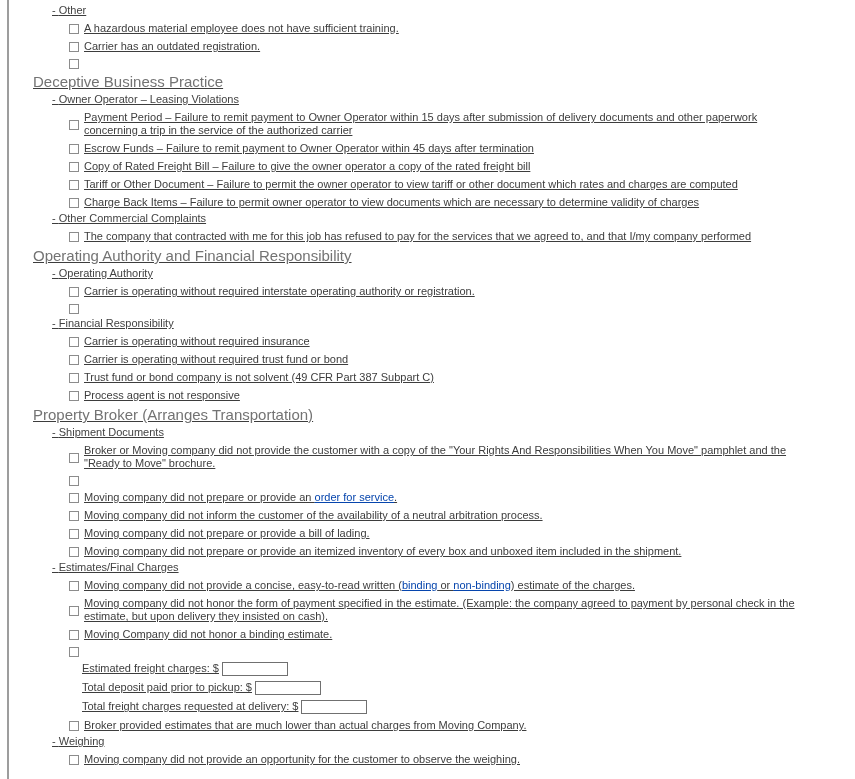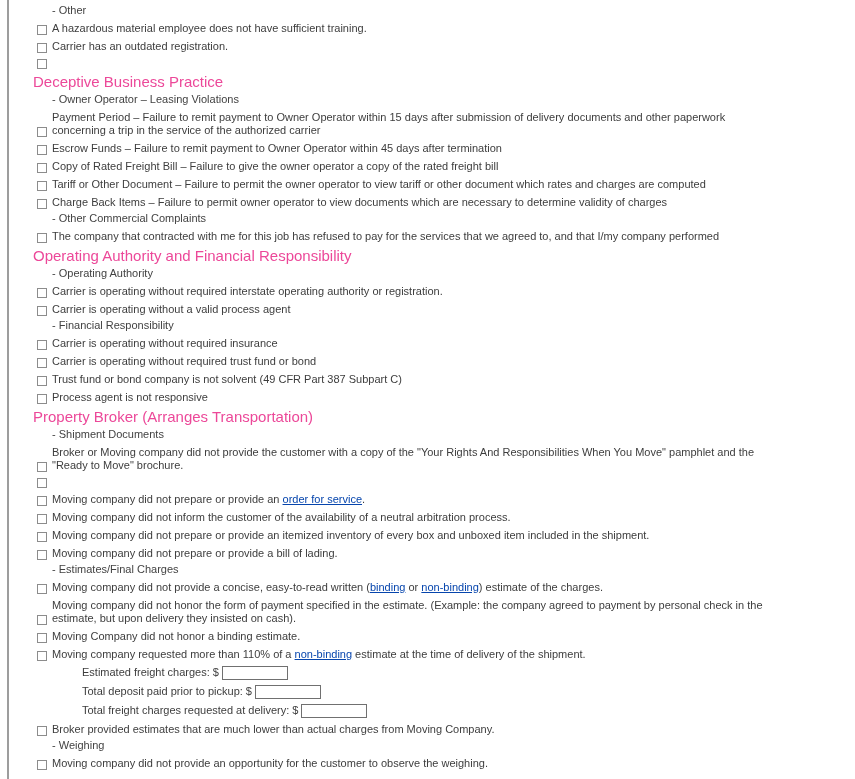--- a/index.html
+++ b/index.html
@@ -2,27 +2,27 @@
 <html><head>
 <meta charset="utf-8">
 <style>
   html, body { margin:0; padding:0; }
   body {
     width:855px; height:779px; overflow:hidden; background:#ffffff;
     font-family:"Liberation Sans", sans-serif; font-size:11px; color:#3d3d3d;
     position:relative;
   }
   .left-rule { position:absolute; left:7px; top:0; width:2px; height:779px; background:#9d9d9d; }
-  .content { padding-top:1px; }
+  .content { padding-top:1px;text-decoration:underline; }
   .section-heading {
-    margin:4px 0 3px 33px; font-size:15px; line-height:17px; color:#ec4899; font-weight:400;
+    margin:4px 0 3px 33px; font-size:15px; line-height:17px; color:#737373; font-weight:400;
   }
   .group-label { margin:3px 0 0 52px; line-height:13px; color:#424242; }
   .group-label::before { content:"- "; }
-  .item { display:flex; align-items:flex-end; margin:5px 40px 0 37px; line-height:13px; }
+  .item { display:flex; align-items:center; margin:5px 40px 0 69px; line-height:13px; }
   .cb {
     appearance:none; -webkit-appearance:none; width:10px; height:10px;
     border:1px solid #8c8c8c; background:#fff; border-radius:0;
     margin:1px 5px 0 0; flex:none; cursor:pointer;
   }
   .item-text { max-width:714px; }
   a.lnk { color:#0645ad; text-decoration:underline; cursor:pointer; }
   .field-row { margin:4px 0 0 74px; line-height:14px;padding-left:8px; }
   .field-input {
     width:60px; height:12px; border:1px solid #707070; background:#fff;
@@ -75,21 +75,20 @@
       <div class="item-text"><span>The company that contracted with me for this job has refused to pay for the services that we agreed to, and that I/my company performed</span></div>
     </div>
     <div class="section-heading">Operating Authority and Financial Responsibility</div>
     <div class="group-label">Operating Authority</div>
     <div class="item">
       <input class="cb" type="checkbox" style="">
       <div class="item-text"><span>Carrier is operating without required interstate operating authority or registration.</span></div>
     </div>
     <div class="item">
       <input class="cb" type="checkbox" style="">
-      <div class="item-text"><span>Carrier is operating without a valid process agent</span></div>
     </div>
     <div class="group-label">Financial Responsibility</div>
     <div class="item">
       <input class="cb" type="checkbox" style="">
       <div class="item-text"><span>Carrier is operating without required insurance</span></div>
     </div>
     <div class="item">
       <input class="cb" type="checkbox" style="">
       <div class="item-text"><span>Carrier is operating without required trust fund or bond</span></div>
     </div>
@@ -113,42 +112,41 @@
     <div class="item">
       <input class="cb" type="checkbox" style="">
       <div class="item-text"><span>Moving company did not prepare or provide an </span><a class="lnk" href="#">order for service</a><span>.</span></div>
     </div>
     <div class="item">
       <input class="cb" type="checkbox" style="">
       <div class="item-text"><span>Moving company did not inform the customer of the availability of a neutral arbitration process.</span></div>
     </div>
     <div class="item">
       <input class="cb" type="checkbox" style="">
-      <div class="item-text"><span>Moving company did not prepare or provide an itemized inventory of every box and unboxed item included in the shipment.</span></div>
+      <div class="item-text"><span>Moving company did not prepare or provide a bill of lading.</span></div>
     </div>
     <div class="item">
       <input class="cb" type="checkbox" style="">
-      <div class="item-text"><span>Moving company did not prepare or provide a bill of lading.</span></div>
+      <div class="item-text"><span>Moving company did not prepare or provide an itemized inventory of every box and unboxed item included in the shipment.</span></div>
     </div>
     <div class="group-label">Estimates/Final Charges</div>
     <div class="item">
       <input class="cb" type="checkbox" style="">
       <div class="item-text"><span>Moving company did not provide a concise, easy-to-read written (</span><a class="lnk" href="#">binding</a><span> or </span><a class="lnk" href="#">non-binding</a><span>) estimate of the charges.</span></div>
     </div>
     <div class="item">
       <input class="cb" type="checkbox" style="">
       <div class="item-text"><span>Moving company did not honor the form of payment specified in the estimate. (Example: the company agreed to payment by personal check in the estimate, but upon delivery they insisted on cash).</span></div>
     </div>
     <div class="item">
       <input class="cb" type="checkbox" style="">
       <div class="item-text"><span>Moving Company did not honor a binding estimate.</span></div>
     </div>
     <div class="item">
       <input class="cb" type="checkbox" style="">
-      <div class="item-text"><span>Moving company requested more than 110% of a </span><a class="lnk" href="#">non-binding</a><span> estimate at the time of delivery of the shipment.</span></div>
     </div>
     <div class="field-row"><span>Estimated freight charges: $</span><input class="field-input" type="text" value="" style=""></div>
     <div class="field-row"><span>Total deposit paid prior to pickup: $</span><input class="field-input" type="text" value="" style=""></div>
     <div class="field-row"><span>Total freight charges requested at delivery: $</span><input class="field-input" type="text" value="" style=""></div>
     <div class="item">
       <input class="cb" type="checkbox" style="">
       <div class="item-text"><span>Broker provided estimates that are much lower than actual charges from Moving Company.</span></div>
     </div>
     <div class="group-label">Weighing</div>
     <div class="item">

